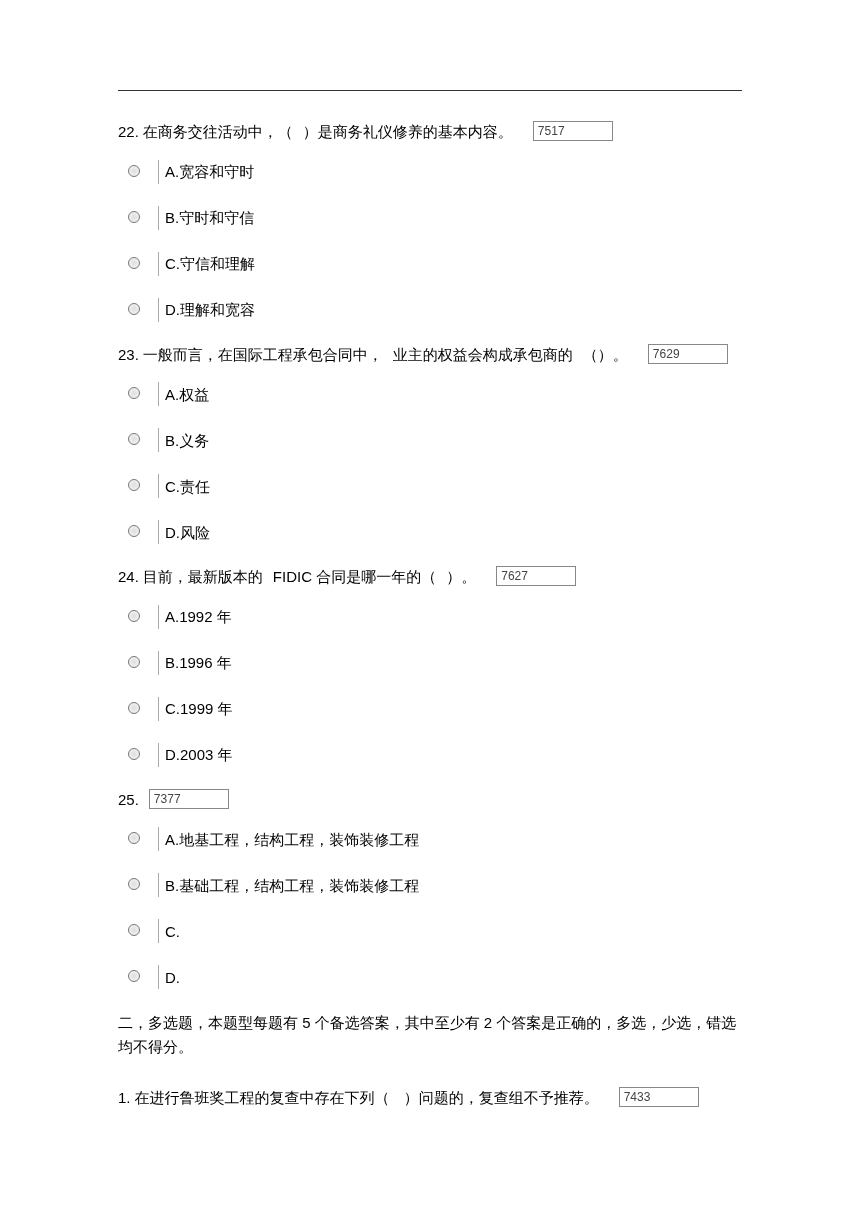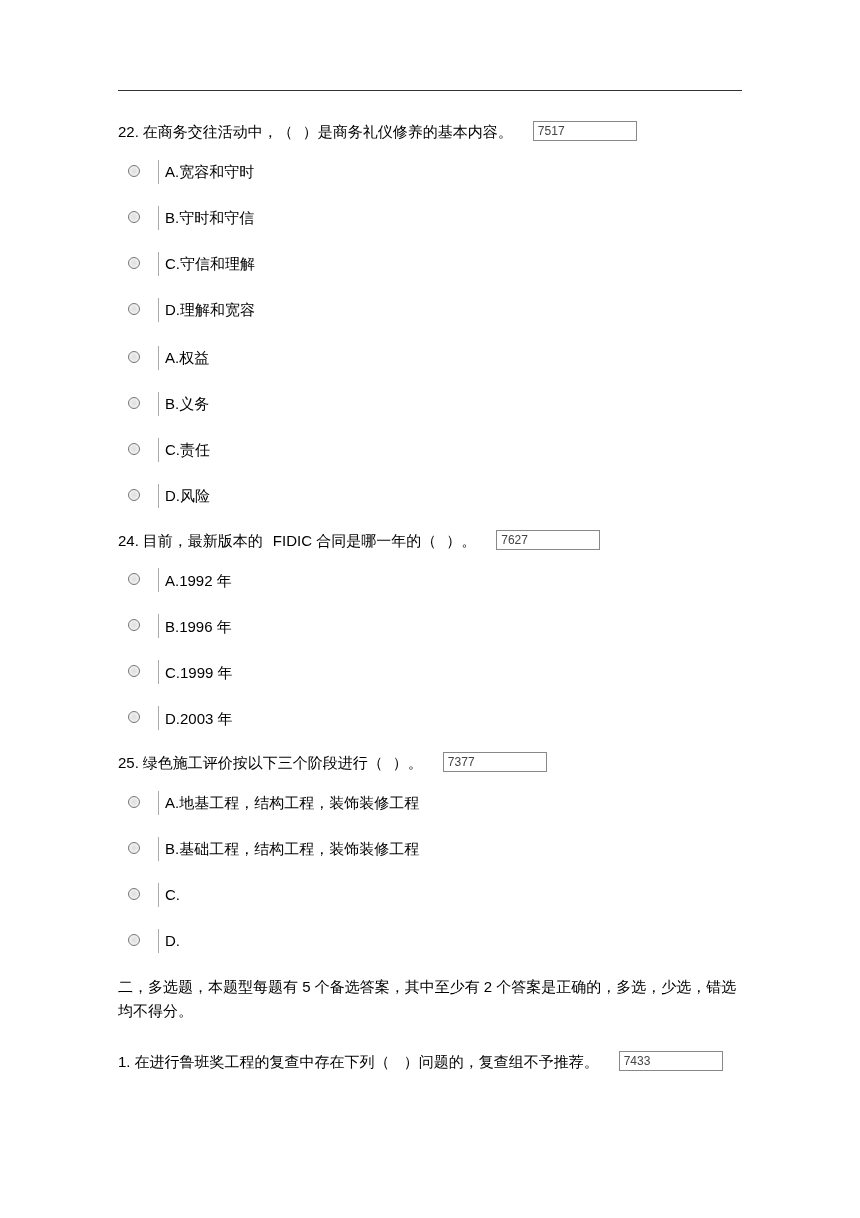--- a/index.html
+++ b/index.html
@@ -30,21 +30,21 @@
     white-space: nowrap;
     text-align: right;
   }
   .qtext {
     flex: 0 1 auto;
   }
   .qtext-part { margin-right: 10px; }
   .slot {
     display: inline-block;
     border: 1px solid #888;
-    width: 104px;
+    width: 80px;
     height: 20px;
     font-size: 12px;
     padding: 0 4px;
     line-height: 18px;
     color: #444;
     vertical-align: middle;
     margin-left: 6px;
     font-family: Arial, sans-serif;
   }
   .options {
@@ -133,20 +133,25 @@
           <span class="opt-box">
             <span class="opt-sep"></span>
             <span class="opt-text">D.</span>
             <span> </span>
             <span class="opt-text">理解和宽容</span>
           </span>
         </div>
       </div>
     </div>
     <div class="question">
+      <div class="qrow">
+        <span class="qnum">23.</span>
+        <span class="qtext"><span class="qtext-part">一般而言，在国际工程承包合同中，</span><span class="qtext-part">业主的权益会构成承包商的</span><span class="qtext-part">（）。</span></span>
+        <span class="slot">7629</span>
+      </div>
       <div class="options">
         <div class="optrow">
           <span class="radio"></span>
           <span class="opt-box">
             <span class="opt-sep"></span>
             <span class="opt-text">A.</span>
             <span> </span>
             <span class="opt-text">权益</span>
           </span>
         </div>
@@ -220,21 +225,20 @@
             <span class="opt-text">D.</span>
             <span> </span>
             <span class="opt-text">2003 年</span>
           </span>
         </div>
       </div>
     </div>
     <div class="question">
       <div class="qrow">
         <span class="qnum">25.</span>
-        <span class="qtext"><span class="qtext-part">绿色施工评价按以下三个阶段进行（</span><span class="qtext-part">）。</span></span>
         <span class="slot">7377</span>
       </div>
       <div class="options">
         <div class="optrow">
           <span class="radio"></span>
           <span class="opt-box">
             <span class="opt-sep"></span>
             <span class="opt-text">A.</span>
             <span> </span>
             <span class="opt-text">地基工程，结构工程，装饰装修工程</span>

